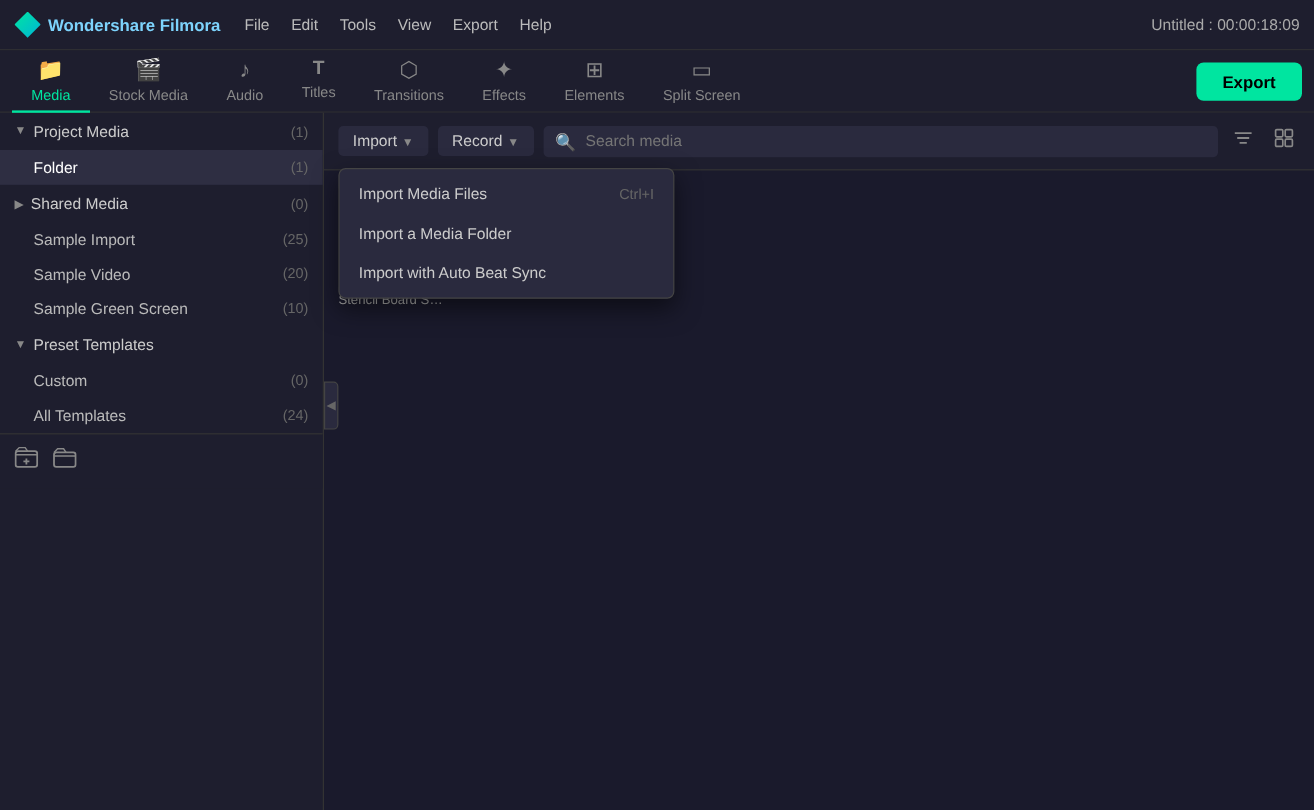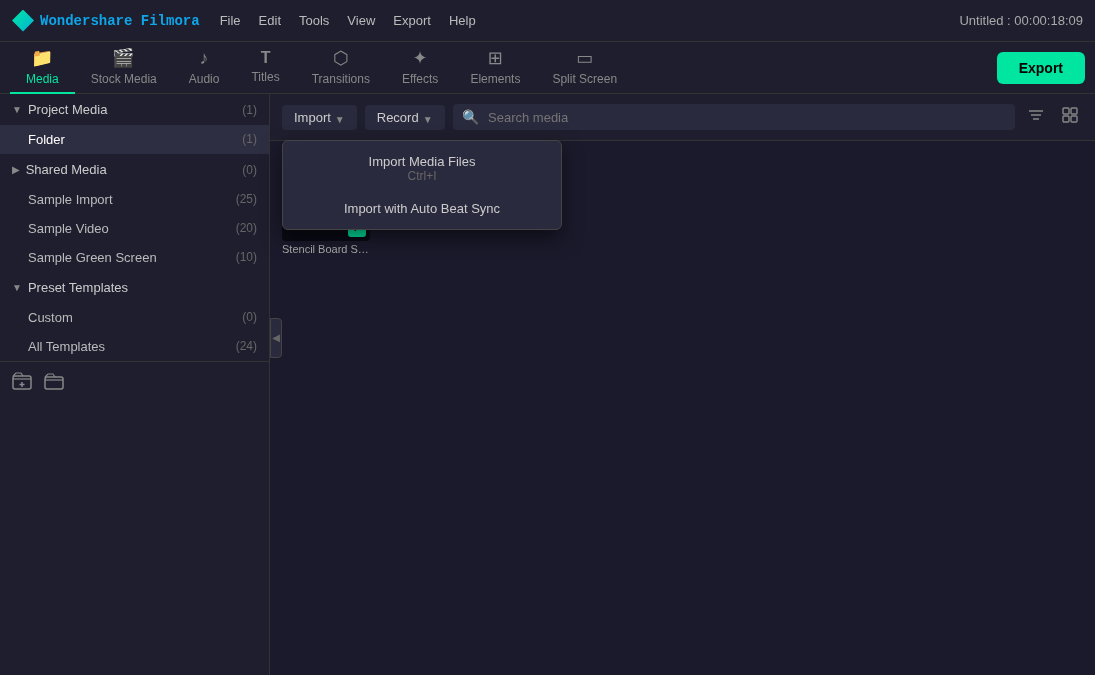--- a/index.html
+++ b/index.html
@@ -27,24 +27,23 @@
       align-items: center;
       gap: 6px;
       margin-right: 20px;
     }
     #app-logo-icon {
       width: 22px; height: 22px;
       background: linear-gradient(135deg, #00e5a0, #00b4d8);
       clip-path: polygon(50% 0%, 100% 50%, 50% 100%, 0% 50%);
     }
     #app-name {
-      color: #0ea5e9;
+      color: #7dd3fc;
       font-size: 14px;
       font-weight: 600;
-      font-family: Liberation Mono, monospace;
     }
     .menu-items {
       display: flex;
       gap: 18px;
       justify-content: flex-end;
     }
     .menu-item {
       color: #bbb;
       font-size: 13px;
       cursor: pointer;
@@ -223,21 +222,20 @@
       box-shadow: 0 8px 20px rgba(0,0,0,0.5);
     }
     .dropdown-item {
       display: flex;
       align-items: center;
       justify-content: space-between;
       padding: 9px 16px;
       cursor: pointer;
       color: #ccc;
       font-size: 13px;
-      flex-direction: column;
     }
     .dropdown-shortcut {
       color: #666;
       font-size: 12px;
     }
 
     
     #media-grid {
       flex: 1;
       padding: 12px;
@@ -497,20 +495,23 @@
           <rect x="10" y="10" width="6" height="6" rx="1" stroke="#888" stroke-width="1.4" fill="none"></rect>
         </svg>
       </button>
 
       <div id="import-dropdown">
         <div class="dropdown-item">
           <span>Import Media Files</span>
           <span class="dropdown-shortcut">Ctrl+I</span>
         </div>
         <div class="dropdown-item">
+          <span>Import a Media Folder</span>
+        </div>
+        <div class="dropdown-item">
           <span>Import with Auto Beat Sync</span>
         </div>
       </div>
     </div>
 
     <div id="media-grid">
       <div>
         <div class="media-thumb">
           <div class="media-thumb-inner">
 

